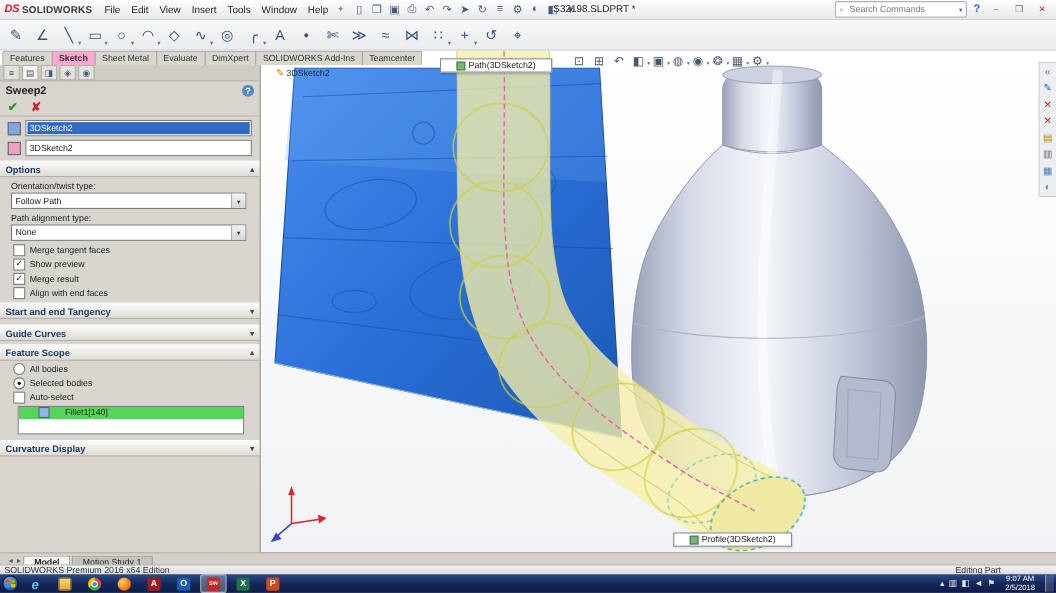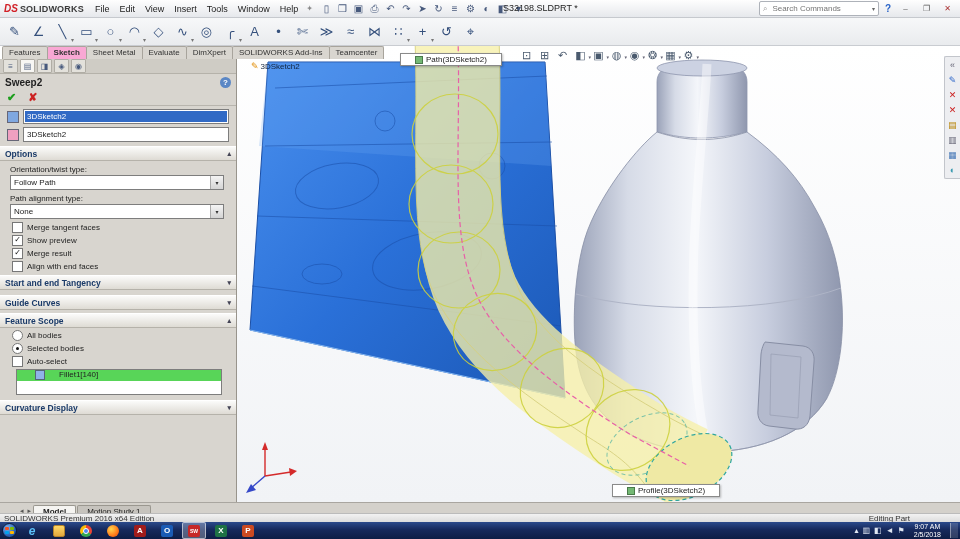--- a/index.html
+++ b/index.html
@@ -79,21 +79,21 @@
   .callout{position:absolute;background:#fff;border:1px solid #8a8a8a;box-shadow:1px 1px 2px rgba(0,0,0,.25);font-size:8px;padding:1px 14px;display:flex;align-items:center;gap:3px;z-index:5;white-space:nowrap}
   .callout .flag{width:6px;height:6px;background:#74b874;border:1px solid #4a7a4a;flex:none}
   #callout-path{left:163px;top:7px}
   #callout-profile{left:375px;top:438px}
   .sketch-label{position:absolute;left:14px;top:15px;display:flex;align-items:center;gap:2px;font-size:8px;color:#10223c;z-index:5}
   .sketch-label .pen{color:#e08a00;font-size:9px}
   .taskpane{position:absolute;right:0;top:10px;width:15px;display:flex;flex-direction:column;align-items:center;gap:5px;padding:3px 0;background:rgba(236,237,240,.92);border:1px solid #c2c5cb;border-right:none;border-radius:2px 0 0 2px;z-index:6}
   .tp-icon{font-size:9px;line-height:10px;color:var(--c,#556)}
 
   
-  .bottom-tabs{position:absolute;left:0;top:502px;width:100%;height:14px;background:#d4d1cb;border-top:1px solid #a9a6a0;display:flex;align-items:flex-end;padding-left:18px;box-sizing:border-box;z-index:20}
+  .bottom-tabs{position:absolute;left:0;top:502px;width:100%;height:14px;background:#d4d1cb;border-top:1px solid #a9a6a0;display:flex;align-items:flex-end;padding-left:6px;box-sizing:border-box;z-index:20}
   .bt-nav{font-size:7px;color:#555;padding:0 2px;line-height:10px}
   .b-tab{font-size:8px;padding:0 9px;height:10px;display:flex;align-items:center;background:#c6c3bd;border:1px solid #9a978f;border-bottom:none;margin-right:1px;border-radius:2px 2px 0 0;white-space:nowrap}
   .b-tab.active{background:#f5f4f1;font-weight:bold}
   .statusbar{position:absolute;left:0;top:513px;width:100%;height:9px;background:linear-gradient(#f2f2f2,#dcdcdc);border-top:1px solid #bbb;display:flex;align-items:center;font-size:8px;color:#333;padding:0 4px;box-sizing:border-box;z-index:20}
   .sb-right{margin-left:auto;padding-right:46px}
 
   
   .taskbar{position:absolute;left:0;top:522px;width:100%;height:17px;background:linear-gradient(#2b4a8b,#16295c 45%,#0d1d45);display:flex;align-items:center;gap:3px;padding:0 2px;box-sizing:border-box;z-index:30}
   .start-orb{width:15px;height:15px;border-radius:50%;background:radial-gradient(circle at 35% 30%,#7fb4ef,#2b63b8 60%,#143a7a);border:1px solid #0a1c3c;display:grid;grid-template-columns:4px 4px;grid-template-rows:3px 3px;gap:1px;place-content:center;box-sizing:border-box;flex:none}
   .start-orb span{border-radius:1px}

